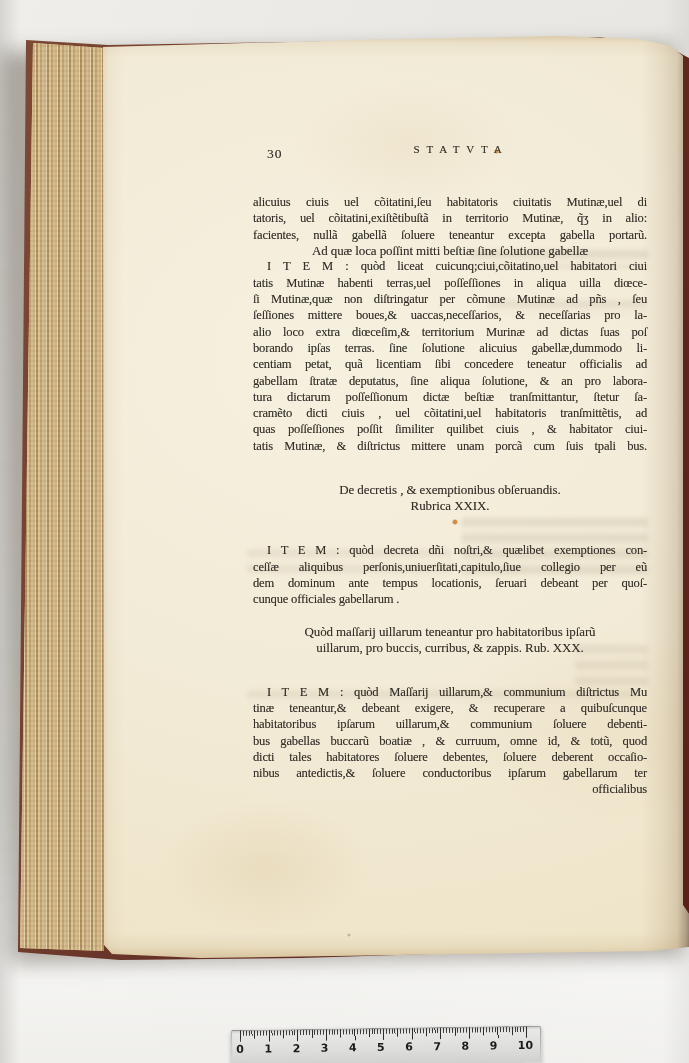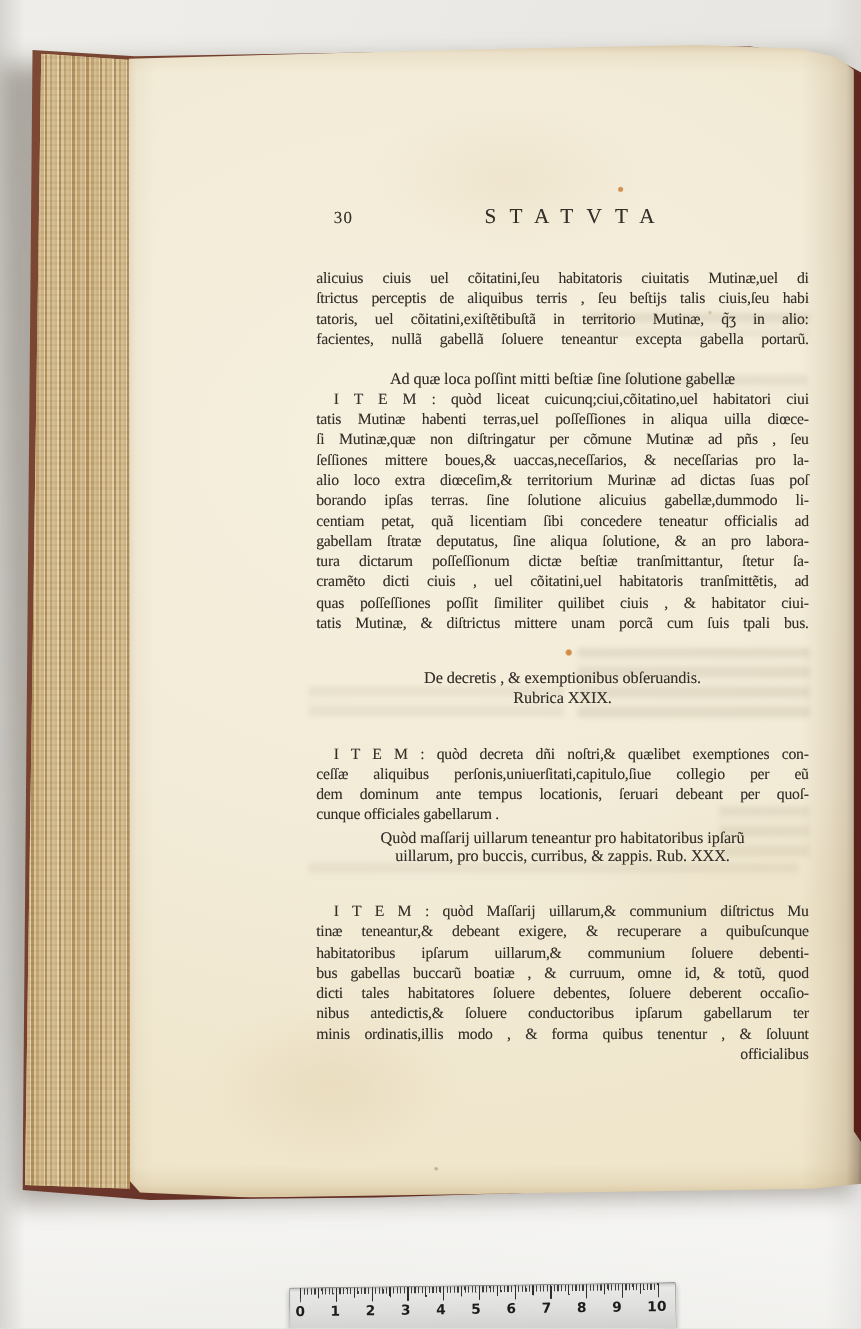--- a/index.html
+++ b/index.html
@@ -66,36 +66,36 @@
   .spot.s1{left:494px;top:149px;width:5px;height:5px;background:radial-gradient(circle,#c97f35 0%,#c97f35 40%,rgba(201,127,53,0) 75%);opacity:.85;}
   .spot.s2{left:452px;top:519px;width:6px;height:6px;background:radial-gradient(circle,#cf8136 0%,#cf8136 40%,rgba(207,129,54,0) 75%);opacity:.9;}
   .spot.s3{left:347px;top:933px;width:4px;height:4px;background:radial-gradient(circle,#8a6a4a 0%,rgba(138,106,74,0) 75%);opacity:.6;}
   .spot.s4{left:566px;top:248px;width:4px;height:4px;background:radial-gradient(circle,#bc8d55 0%,rgba(188,141,85,0) 75%);opacity:.5;}
   
   .textcol{
     position:absolute;left:253px;top:143px;width:394px;
     color:#342f29;
     text-shadow:0 0 0.5px rgba(52,47,41,0.4);
   }
-  .headerline{position:relative;height:20px;margin-top:20px;}
+  .headerline{position:relative;height:20px;}
   .folio{position:absolute;left:14px;top:3px;font-size:13.5px;letter-spacing:1px;}
-  .running-title{position:absolute;left:0;right:0;top:0;text-align:center;font-size:17px;letter-spacing:0.62em;padding-left:22px;}
+  .running-title{position:absolute;left:0;right:0;top:0;text-align:center;font-size:11px;letter-spacing:0.62em;padding-left:22px;}
   .para{font-size:12.6px;line-height:16.3px;letter-spacing:-0.2px;}
   .rubric{font-size:13px;line-height:15.6px;letter-spacing:-0.1px;}
   .tline{text-align:justify;text-align-last:justify;white-space:nowrap;}
   .tline.indent{padding-left:14px;}
   .tline.left{text-align-last:left;}
   .tline.right{text-align-last:right;}
   .center .tline{text-align:center;text-align-last:center;}
   .m-para1{margin-top:31px;}
-  .m-rub28{margin-top:16px;font-family:Liberation Serif, serif;}
+  .m-rub28{margin-top:0;font-family:Liberation Serif, serif;}
   .m-item28{}
   .m-rub29{margin-top:28px;}
   .m-item29{margin-top:29px;}
-  .m-rub30{margin-top:2px;}
+  .m-rub30{margin-top:17px;}
   .m-item30{margin-top:28px;}
   
   .ruler{
     position:absolute;left:231px;top:1030px;width:308px;height:36px;
     transform:rotate(-0.8deg);transform-origin:left top;
     border-top:1px solid #8f8f8d;border-left:1px solid #aaaaa8;border-right:1px solid #a5a5a3;
     border-radius:2px 2px 0 0;
     background:linear-gradient(180deg,#cbcbc9 0,#e8e8e6 3px,#dededc 55%,#d0d0ce 100%);
     box-shadow:0 2px 4px rgba(0,0,0,0.28);
   }
@@ -147,21 +147,20 @@
   <div class="textcol">
 
     <div class="headerline">
       <span class="folio">30</span>
       <span class="running-title">STATVTA</span>
     </div>
 
     <div class="para m-para1">
 
     <div class="tline">alicuius ciuis uel cõitatini,ſeu habitatoris ciuitatis Mutinæ,uel di</div>
-        <div class="tline">ſtrictus perceptis de aliquibus terris , ſeu beſtijs talis ciuis,ſeu habi</div>
         <div class="tline">tatoris, uel cõitatini,exiſtẽtibuſtã in territorio Mutinæ, q̃ʒ in alio:</div>
         <div class="tline">facientes, nullã gabellã ſoluere teneantur excepta gabella portarũ.</div>
       </div>
 
     <div class="rubric center m-rub28">
 
     <div class="tline">Ad quæ loca poſſint mitti beſtiæ ſine ſolutione gabellæ</div>
       </div>
 
     <div class="para m-item28">
@@ -201,21 +200,20 @@
       </div>
 
     <div class="para m-item30">
 
     <div class="tline indent">I T E M : quòd Maſſarij uillarum,&amp; communium diſtrictus Mu</div>
         <div class="tline">tinæ teneantur,&amp; debeant exigere, &amp; recuperare a quibuſcunque</div>
         <div class="tline">habitatoribus ipſarum uillarum,&amp; communium ſoluere debenti-</div>
         <div class="tline">bus gabellas buccarũ boatiæ , &amp; curruum, omne id, &amp; totũ, quod</div>
         <div class="tline">dicti tales habitatores ſoluere debentes, ſoluere deberent occaſio-</div>
         <div class="tline">nibus antedictis,&amp; ſoluere conductoribus ipſarum gabellarum ter</div>
-        <div class="tline">minis ordinatis,illis modo , &amp; forma quibus tenentur , &amp; ſoluunt</div>
       </div>
     <div class="para">
       <div class="tline right">officialibus</div>
     </div>
 
   </div>
 
   <div class="ruler">
     <div class="ruler-ticks"></div>
     <div class="ruler-numbers">

